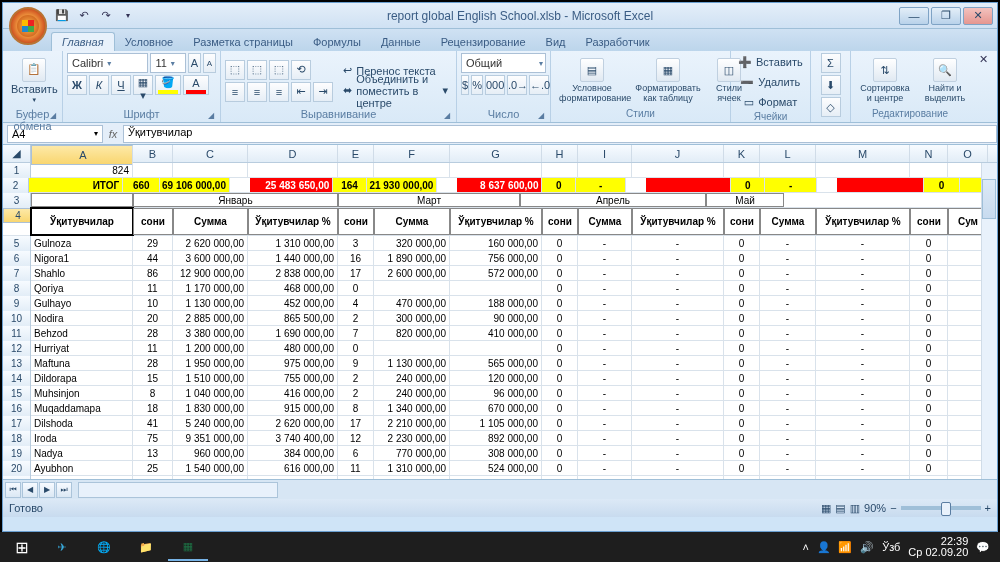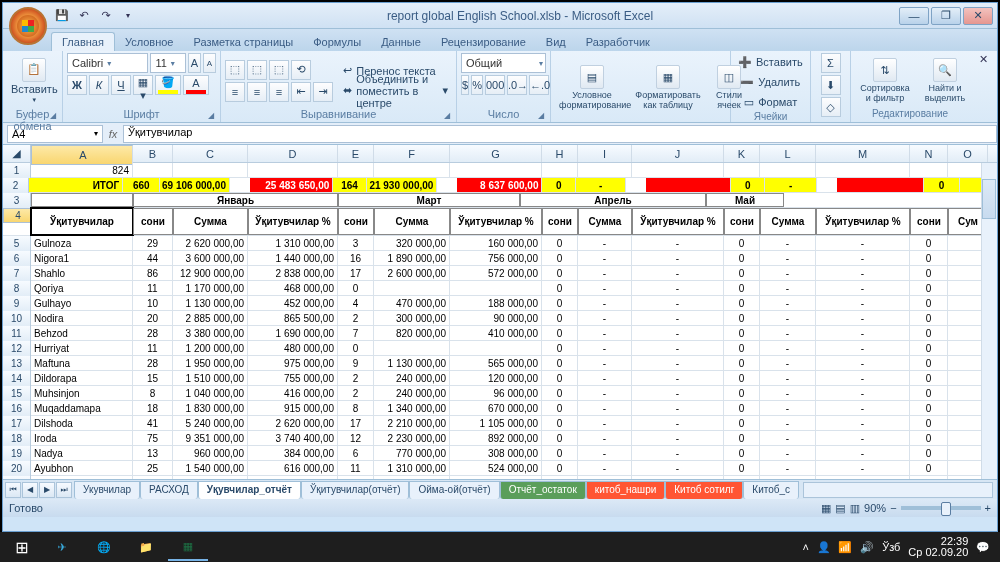--- a/index.html
+++ b/index.html
@@ -10,21 +10,21 @@
 .qat-btn{width:18px;height:18px;display:flex;align-items:center;justify-content:center;color:#335;}
 .office-btn{width:38px;height:38px;border-radius:50%;background:radial-gradient(#fff,#ffb84d 30%,#d05522 70%);position:absolute;top:4px;left:6px;border:2px solid #b87434;z-index:10;}
 .office-inner{width:22px;height:22px;margin:6px;border-radius:50%;background:radial-gradient(#ffb84d,#c04a10);display:grid;place-items:center;}
 .office-inner::before{content:"";width:12px;height:12px;background:conic-gradient(#e22 0 90deg,#4a4 0 180deg,#28c 0 270deg,#fb0 0);}
 .title-text{flex:1;text-align:center;color:#3a5c84;font-size:12px;}
 .win-controls{display:flex;gap:2px;padding-right:4px;}
 .win-btn{width:30px;height:18px;background:linear-gradient(#e3eef8,#b9d2ea);border:1px solid #7fa3c5;border-radius:2px;display:grid;place-items:center;color:#2a4a6a;}
 .win-btn.close{background:linear-gradient(#f3c2be,#e59690);}
 .ribbon-tabs{height:22px;display:flex;align-items:flex-end;padding-left:48px;background:linear-gradient(#cfe1f3,#bcd5eb);}
 .rtab{padding:3px 10px;color:#3a5c84;font-size:11px;cursor:pointer;}
-.rtab.active{background:#e8f1fb;border:1px solid #9fbfd8;border-bottom:none;border-radius:3px 3px 0 0;}
+.rtab.active{background:#e8f1fb;border:1px solid #9fbfd8;border-bottom:none;border-radius:3px 3px 0 0;font-style:italic;}
 .ribbon{height:72px;background:linear-gradient(#eaf3fc,#d9e9f7);border-bottom:1px solid #9fbfd8;display:flex;position:relative;}
 .ribbon-close{position:absolute;right:4px;top:2px;width:14px;height:14px;color:#335;}
 .rgroup{border-right:1px solid #b8d0e6;padding:2px 4px 0;display:flex;flex-direction:column;}
 .rgroup-body{flex:1;display:flex;align-items:center;gap:2px;}
 .rgroup-label{height:14px;text-align:center;color:#5a7da2;font-size:10px;position:relative;}
 .rgroup-label .dlaunch{position:absolute;right:0;bottom:1px;width:10px;height:10px;font-size:8px;color:#5a7da2;}
 .vbtn{display:flex;flex-direction:column;align-items:center;gap:1px;padding:2px 4px;color:#2a4a6a;}
 .vbtn .ico{width:24px;height:24px;background:linear-gradient(#fff,#e0e9f2);border:1px solid #c0d0e0;border-radius:2px;display:grid;place-items:center;}
 .sbtn{width:20px;height:20px;background:linear-gradient(#fdfdfe,#e6eef6);border:1px solid #b8ccde;display:grid;place-items:center;color:#2a4a6a;}
 .sel{height:20px;background:#fff;border:1px solid #abc0d6;display:flex;align-items:center;padding:0 2px 0 4px;gap:4px;color:#333;}
@@ -41,21 +41,21 @@
 .colheads{height:18px;display:flex;background:linear-gradient(#f7fbff,#e2edf7);border-bottom:1px solid #b8ccde;}
 .rowhead{width:28px;background:linear-gradient(#f7fbff,#e2edf7);border-right:1px solid #b8ccde;display:grid;place-items:center;color:#2a4a6a;}
 .ch{border-right:1px solid #d0dce8;display:grid;place-items:center;color:#2a4a6a;text-align:center;}
 .ch.sel,.rowhead.sel{background:linear-gradient(#fde9a7,#f9d670);}
 .rows{overflow:hidden;}
 .gr{height:15px;display:flex;border-bottom:1px solid #d9e2eb;}
 .gr .rowhead{height:15px;font-size:10px;}
 .cell{border-right:1px solid #d9e2eb;padding:0 3px;overflow:hidden;white-space:nowrap;font-size:10px;display:flex;align-items:center;}
 .r-itog .cell{background:#ffff00;font-weight:bold;}
 .r-itog .cell.red{background:#ff0000;color:#fff;margin-left:20px;}
-.r-month .cell{background:#fff;font-weight:bold;justify-content:center;border:1px solid #888;}
+.r-month .cell{background:#fff;font-weight:normal;justify-content:center;border:1px solid #888;}
 .r-hdr .cell{background:#fff;font-weight:bold;justify-content:center;border:1px solid #888;}
 .cA{width:102px}.cB{width:40px}.cC{width:75px}.cD{width:90px}.cE{width:36px}.cF{width:76px}.cG{width:92px}.cH{width:36px}.cI{width:54px}.cJ{width:92px}.cK{width:36px}.cL{width:56px}.cM{width:94px}.cN{width:38px}.cO{width:40px}
 .num{justify-content:flex-end;}
 .ctr{justify-content:center;}
 .sheettabs{height:20px;background:#d7e6f4;border-top:1px solid #9fbfd8;display:flex;align-items:center;}
 .nav-btns{display:flex;gap:1px;padding:0 2px;}
 .nav-btn{width:16px;height:16px;background:linear-gradient(#f6faff,#dbe8f4);border:1px solid #abc4da;display:grid;place-items:center;font-size:8px;color:#2a4a6a;}
 .stab{height:18px;padding:2px 8px;background:#e8f1fb;border:1px solid #9fbfd8;border-bottom:none;font-size:10px;color:#2a4a6a;border-radius:0 0 3px 3px;}
 .stab.active{background:#fff;font-weight:bold;}
 .stab.red{background:#ff5533;color:#fff;}
@@ -213,20 +213,21 @@
           </div>
         <div class="vbtn">
             <div class="ico">▦</div>
             <span style="font-size:9px;width:66px;text-align:center">Форматировать как таблицу</span>
           </div>
         <div class="vbtn">
             <div class="ico">◫</div>
             <span style="font-size:9px;width:36px;text-align:center">Стили ячеек</span>
           </div>
       </div>
+      <div class="rgroup-label">Стили</div>
     </div>
     <div class="rgroup" style="width:80px">
       <div class="rgroup-body col">
         <div class="link-like">
             <span>➕</span>
             <span>Вставить</span>
           </div>
         <div class="link-like">
             <span>➖</span>
             <span>Удалить</span>
@@ -243,21 +244,21 @@
         <div class="sbtn">Σ</div>
         <div class="sbtn">⬇</div>
         <div class="sbtn">◇</div>
       </div>
       <div class="rgroup-label"></div>
     </div>
     <div class="rgroup" style="width:118px;border-right:none">
       <div class="rgroup-body">
         <div class="vbtn">
             <div class="ico">⇅</div>
-            <span style="font-size:9px;width:52px;text-align:center">Сортировка и фильтр</span>
+            <span style="font-size:9px;width:52px;text-align:center">Сортировка и центре</span>
           </div>
         <div class="vbtn">
             <div class="ico">🔍</div>
             <span style="font-size:9px;width:48px;text-align:center">Найти и выделить</span>
           </div>
       </div>
       <div class="rgroup-label">Редактирование</div>
     </div>
   </div>
 
@@ -666,31 +667,20 @@
       </div>
   </div>
 
   <div class="sheettabs">
     <div class="nav-btns">
       <div class="nav-btn">⏮</div>
       <div class="nav-btn">◀</div>
       <div class="nav-btn">▶</div>
       <div class="nav-btn">⏭</div>
     </div>
-    <div id="stabs" style="display:flex">
-        <div class="stab ">Укувчилар</div>
-        <div class="stab ">РАСХОД</div>
-        <div class="stab active">Уқувчилар_отчёт</div>
-        <div class="stab ">Ўқитувчилар(отчёт)</div>
-        <div class="stab ">Ойма-ой(отчёт)</div>
-        <div class="stab green">Отчёт_остаток</div>
-        <div class="stab red">китоб_нашри</div>
-        <div class="stab red">Китоб сотилг</div>
-        <div class="stab ">Китоб_с</div>
-      </div>
     <div class="hscroll"></div>
   </div>
 
   <div class="statusbar">
     <span>Готово</span>
     <div class="zoom">
       <span>▦</span>
       <span>▤</span>
       <span>▥</span>
       <span>90%</span>

